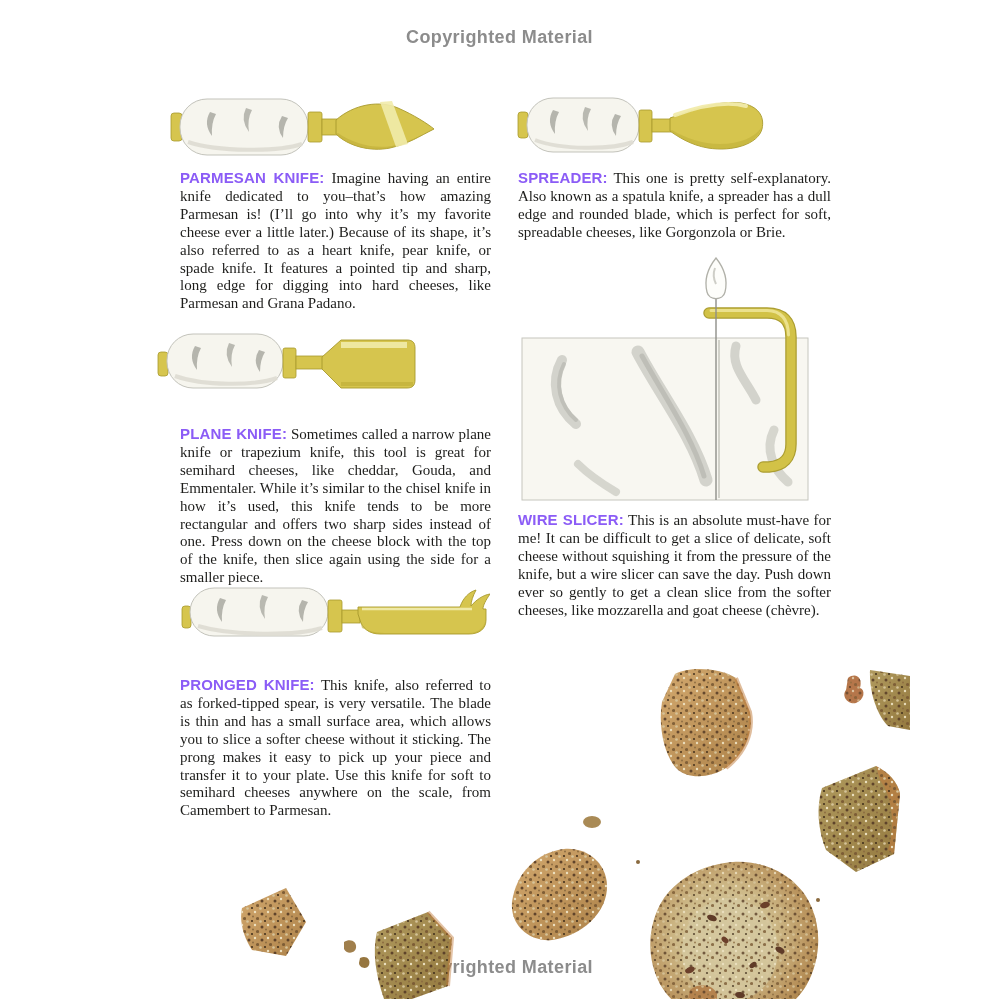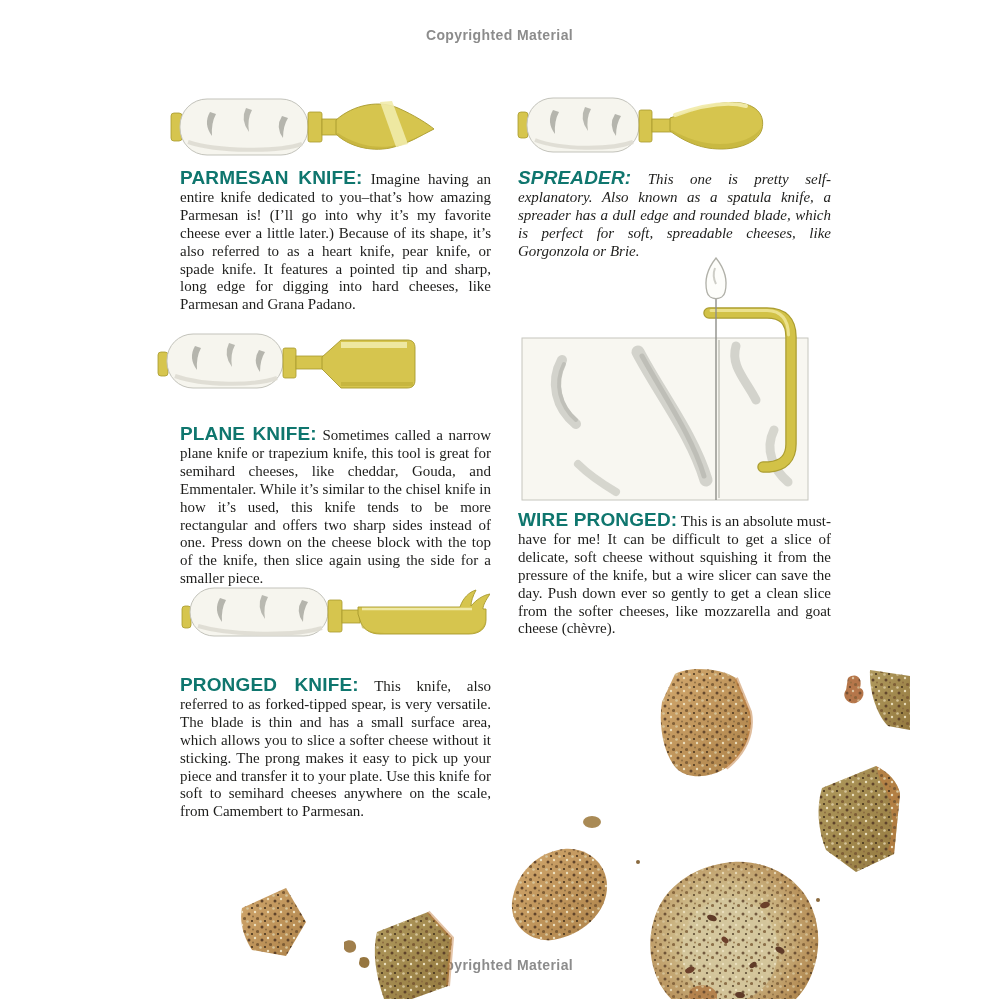--- a/index.html
+++ b/index.html
@@ -3,41 +3,41 @@
 <meta charset="utf-8">
 <style>
   html,body { margin:0; padding:0; background:#ffffff; }
   .page {
     position:relative; width:999px; height:999px; background:#ffffff;
     font-family:"Liberation Serif", serif; color:#1d1d1b; overflow:hidden;
   }
   .copyright {
     position:absolute; left:0; width:100%; text-align:center;
     font-family:"Liberation Sans", sans-serif; font-weight:bold;
-    font-size:14px; letter-spacing:0.4px; color:#8c8c8c; z-index:1;
+    font-size:18px; letter-spacing:0.4px; color:#8c8c8c; z-index:1;
   }
   .copyright.top { top:27px; }
   .copyright.bottom { top:957px; }
   .illus { position:absolute; z-index:0; }
   .illus svg { display:block; width:100%; height:100%; }
   .entry-text {
     position:absolute; margin:0; text-align:justify;
     font-size:15px; line-height:17.9px; z-index:1;
   }
   .entry-text .lead {
     font-family:"Liberation Sans", sans-serif; font-weight:700;
-    font-size:19px; letter-spacing:0.15px; color:#0f766e;
+    font-size:15px; letter-spacing:0.15px; color:#8b5cf6;
   }
   #illus-parmesan { left:168px; top:86px;  width:268px; height:84px; }
   #illus-spreader { left:515px; top:86px;  width:252px; height:80px; }
   #illus-plane    { left:155px; top:324px; width:266px; height:76px; }
   #illus-pronged  { left:180px; top:582px; width:310px; height:70px; }
   #illus-wire     { left:520px; top:252px; width:290px; height:253px; }
   #text-parmesan  { left:180px; top:169px; width:311px; }
-  #text-spreader  { left:518px; top:169px; width:313px;font-style:italic; }
+  #text-spreader  { left:518px; top:169px; width:313px; }
   #text-plane     { left:180px; top:404px; width:311px;margin-top:21px; }
   #text-pronged   { left:180px; top:676px; width:311px; }
   #text-wire      { left:518px; top:511px; width:313px; }
   #photo-collage  { position:absolute; left:220px; top:650px; width:690px; height:349px; z-index:2; pointer-events:none; }
   #photo-collage svg { display:block; width:100%; height:100%; }
 </style>
 </head>
 <body>
 
 <div class="page">
@@ -129,21 +129,21 @@
   </div>
 
   <p class="entry-text" id="text-parmesan"><strong class="lead">PARMESAN KNIFE:</strong> <span>Imagine having an entire knife dedicated to you–that’s how amazing Parmesan is! (I’ll go into why it’s my favorite cheese ever a little later.) Because of its shape, it’s also referred to as a heart knife, pear knife, or spade knife. It features a pointed tip and sharp, long edge for digging into hard cheeses, like Parmesan and Grana Padano.</span></p>
 
   <p class="entry-text" id="text-spreader"><strong class="lead">SPREADER:</strong> <span>This one is pretty self-explanatory. Also known as a spatula knife, a spreader has a dull edge and rounded blade, which is perfect for soft, spreadable cheeses, like Gorgonzola or Brie.</span></p>
 
   <p class="entry-text" id="text-plane"><strong class="lead">PLANE KNIFE:</strong> <span>Sometimes called a narrow plane knife or trapezium knife, this tool is great for semihard cheeses, like cheddar, Gouda, and Emmentaler. While it’s similar to the chisel knife in how it’s used, this knife tends to be more rectangular and offers two sharp sides instead of one. Press down on the cheese block with the top of the knife, then slice again using the side for a smaller piece.</span></p>
 
   <p class="entry-text" id="text-pronged"><strong class="lead">PRONGED KNIFE:</strong> <span>This knife, also referred to as forked-tipped spear, is very versatile. The blade is thin and has a small surface area, which allows you to slice a softer cheese without it sticking. The prong makes it easy to pick up your piece and transfer it to your plate. Use this knife for soft to semihard cheeses anywhere on the scale, from Camembert to Parmesan.</span></p>
 
-  <p class="entry-text" id="text-wire"><strong class="lead">WIRE PRONGED:</strong> <span>This is an absolute must-have for me! It can be difficult to get a slice of delicate, soft cheese without squishing it from the pressure of the knife, but a wire slicer can save the day. Push down ever so gently to get a clean slice from the softer cheeses, like mozzarella and goat cheese (chèvre).</span></p>
+  <p class="entry-text" id="text-wire"><strong class="lead">WIRE SLICER:</strong> <span>This is an absolute must-have for me! It can be difficult to get a slice of delicate, soft cheese without squishing it from the pressure of the knife, but a wire slicer can save the day. Push down ever so gently to get a clean slice from the softer cheeses, like mozzarella and goat cheese (chèvre).</span></p>
 
   <div class="copyright bottom">Copyrighted Material</div>
 
   <div id="photo-collage">
     <svg viewBox="0 0 690 349">
       <defs>
         <pattern id="seedp" width="13" height="13" patternUnits="userSpaceOnUse">
           <circle cx="3" cy="4" r="1.5" fill="#5a3f28"></circle>
           <circle cx="9" cy="2" r="1.2" fill="#efe5c6"></circle>
           <circle cx="11.5" cy="8.5" r="1.6" fill="#7a5a34"></circle>

